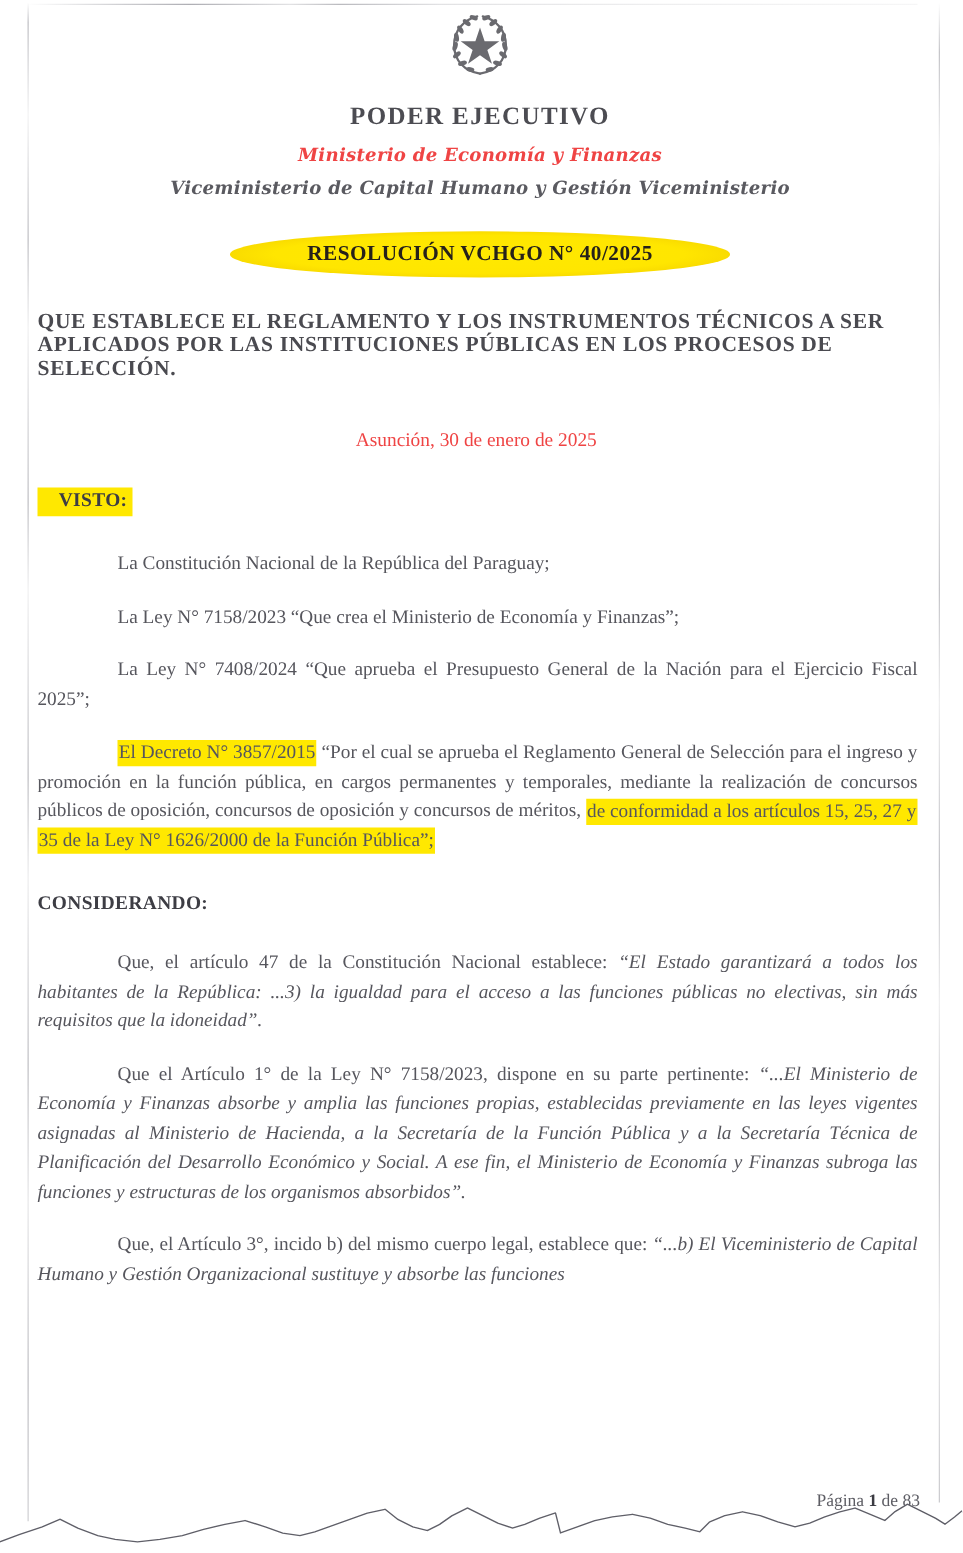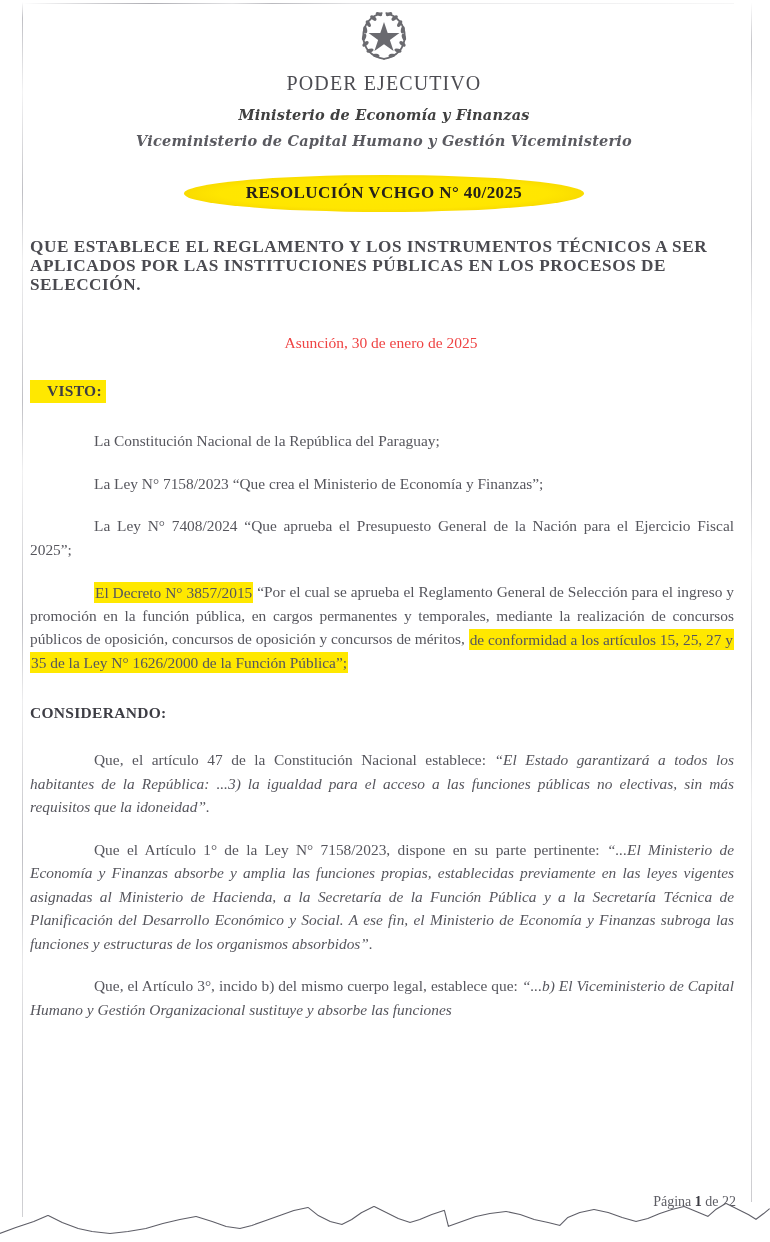--- a/index.html
+++ b/index.html
@@ -84,32 +84,33 @@
     padding-top: 8px;
     height: 64px;
   }
   .emblem {
     display: inline-block;
     opacity: .82;
   }
   .org-line1 {
     text-align: center;
     font-family: "Liberation Serif", "DejaVu Serif", serif;
-    font-weight: normal;
+    font-weight: bold;
     font-size: 20px;
     letter-spacing: 1.1px;
     color: #4c4c52;
+    margin-top: 10px;
   }
   .org-line2 {
     text-align: center;
     font-family: "DejaVu Serif", "Liberation Serif", serif;
     font-style: italic;
     font-weight: bold;
     font-size: 14.5px;
-    color: #404040;
+    color: #ef4444;
     margin-top: 11px;
     letter-spacing: .2px;
   }
   .org-line3 {
     text-align: center;
     font-family: "DejaVu Serif", "Liberation Serif", serif;
     font-style: italic;
     font-weight: bold;
     font-size: 14.5px;
     color: #5a5a60;
@@ -329,21 +330,21 @@
         <p class="body">
           <span>Que, el Artículo 3°, incido b) del mismo cuerpo legal, establece que: </span><span class="ital">“...b) El Viceministerio de Capital Humano y Gestión Organizacional sustituye y absorbe las funciones</span>
         </p>
 
       </div>
     </div>
 
   </div>
 
   <div class="footer">
-    <span>Página </span><b>1</b><span> de 22</span>
+    <span>Página </span><b>1</b><span> de 83</span>
   </div>
 
   <div class="torn">
     <svg width="770" height="46" viewBox="0 0 770 46" preserveAspectRatio="none" aria-hidden="true">
       <polygon fill="#ffffff" stroke="none" points="0,46 770,46 770,0 0,0" opacity="0"></polygon>
       <polyline fill="none" stroke="#5f5f68" stroke-width="2.2" stroke-linejoin="round" points="0,38 16,32 34,26 48,20 62,27 78,33 92,36 110,38 128,36 146,33 163,28 180,24 196,21 212,26 226,31 240,33 252,30 266,25 280,20 294,15 308,12 318,20 330,26 342,29 352,24 362,17 374,11 386,17 398,23 410,27 420,24 432,19 444,15 448,31 462,26 476,21 490,18 506,16 520,19 534,24 548,27 560,30 568,22 580,17 594,14 608,17 622,22 636,26 648,23 660,18 672,14 684,11 696,16 708,21 716,14 726,8 736,13 748,19 756,24 764,18 770,13"></polyline>
       <polygon fill="#ffffff" points="0,46 770,46 770,13 764,18 756,24 748,19 736,13 726,8 716,14 708,21 696,16 684,11 672,14 660,18 648,23 636,26 622,22 608,17 594,14 580,17 568,22 560,30 548,27 534,24 520,19 506,16 490,18 476,21 462,26 448,31 444,15 432,19 420,24 410,27 398,23 386,17 374,11 362,17 352,24 342,29 330,26 318,20 308,12 294,15 280,20 266,25 252,30 240,33 226,31 212,26 196,21 180,24 163,28 146,33 128,36 110,38 92,36 78,33 62,27 48,20 34,26 16,32 0,38"></polygon>
     </svg>
   </div>
 

